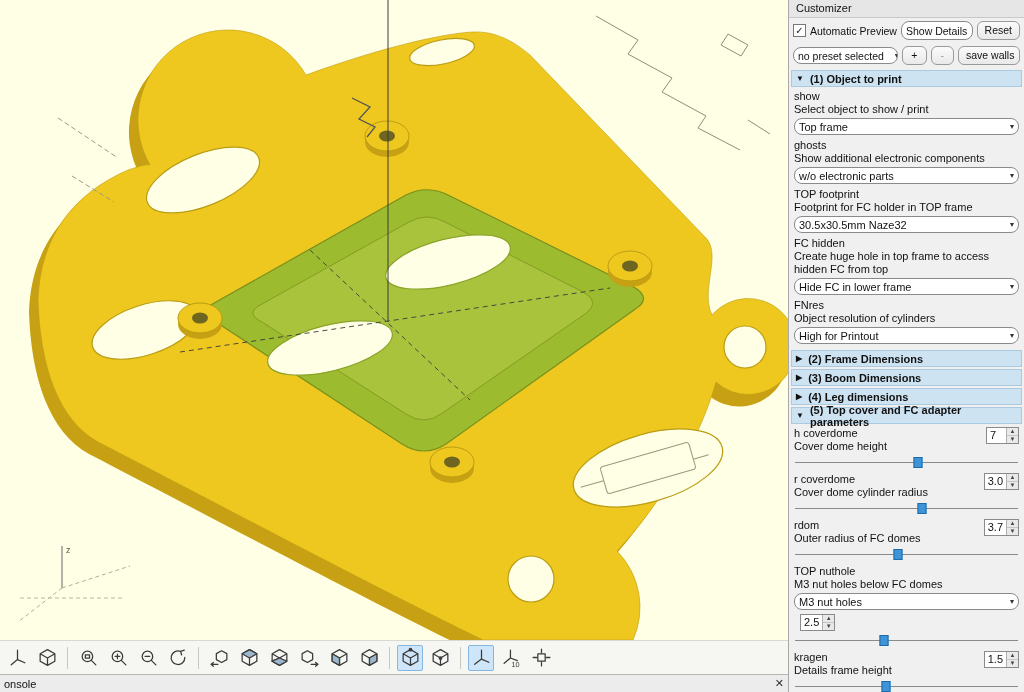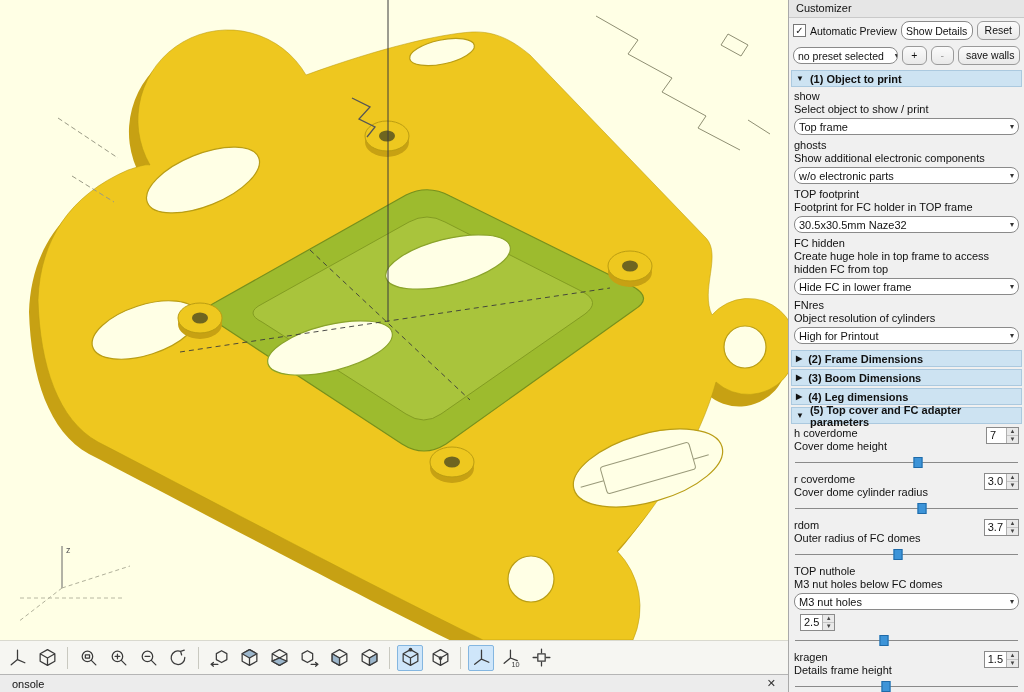--- a/index.html
+++ b/index.html
@@ -7,21 +7,21 @@
 body{font-family:"Liberation Sans",sans-serif;font-size:11px;color:#111;background:#f0f0f0}
 .app{display:flex;width:1024px;height:692px}
 .left{width:788px;display:flex;flex-direction:column}
 .viewport{width:788px;height:640px;background:#ffffe5;position:relative;overflow:hidden}
 .viewport svg{display:block}
 .toolbar{height:34px;background:#f6f6f2;border-top:1px solid #d9d9cf;display:flex;align-items:center;padding:0 4px;gap:4px}
 .tb-icon{width:26px;height:26px;display:flex;align-items:center;justify-content:center;border:1px solid transparent;border-radius:2px}
 .tb-icon.active{background:#cfe6fa;border-color:#84b6e0}
 .tb-icon svg{stroke:#3b3b3b;fill:none;stroke-width:1.2;stroke-linecap:round;stroke-linejoin:round}
 .tb-sep{width:1px;height:22px;background:#c9c9c0;margin:0 3px}
-.console{height:18px;background:#ececec;border-top:1px solid #b5b5b5;display:flex;align-items:center;padding:0 12px}
+.console{height:18px;background:#ececec;border-top:1px solid #b5b5b5;display:flex;align-items:center;padding:0 4px}
 .console .close{margin-left:auto;font-size:11px;color:#333;cursor:default}
 .panel{width:282px;height:692px;background:#f0f0f0;border-left:1px solid #a9a9a9;display:flex;flex-direction:column;overflow:hidden}
 .panel-title{height:18px;line-height:17px;padding:0 7px;background:#e6e6e6;border-bottom:1px solid #c9c9c9;font-size:11px}
 .ctrl-row{display:flex;align-items:center;gap:4px;padding:3px 4px;font-size:10.5px;flex-shrink:0;white-space:nowrap}
 .checkbox{width:13px;height:13px;border:1px solid #777;background:#fff;font-size:10px;line-height:11px;text-align:center;color:#222;flex-shrink:0}
 .btn{background:linear-gradient(#fbfbfb,#e9e9e9);border:1px solid #9a9a9a;border-radius:6px;padding:1px 7px;height:19px;line-height:15px;white-space:nowrap;flex-shrink:0;overflow:hidden}
 .btn.disabled{color:#999}
 .btn.cut{max-width:62px;text-overflow:clip}
 .combo{background:#fff;border:1px solid #8a8a8a;border-radius:8px;height:17px;display:flex;align-items:center;padding:0 4px;gap:11px;white-space:nowrap;overflow:hidden}
 .combo .arr{margin-left:auto;font-size:8px;color:#333;flex-shrink:0}

